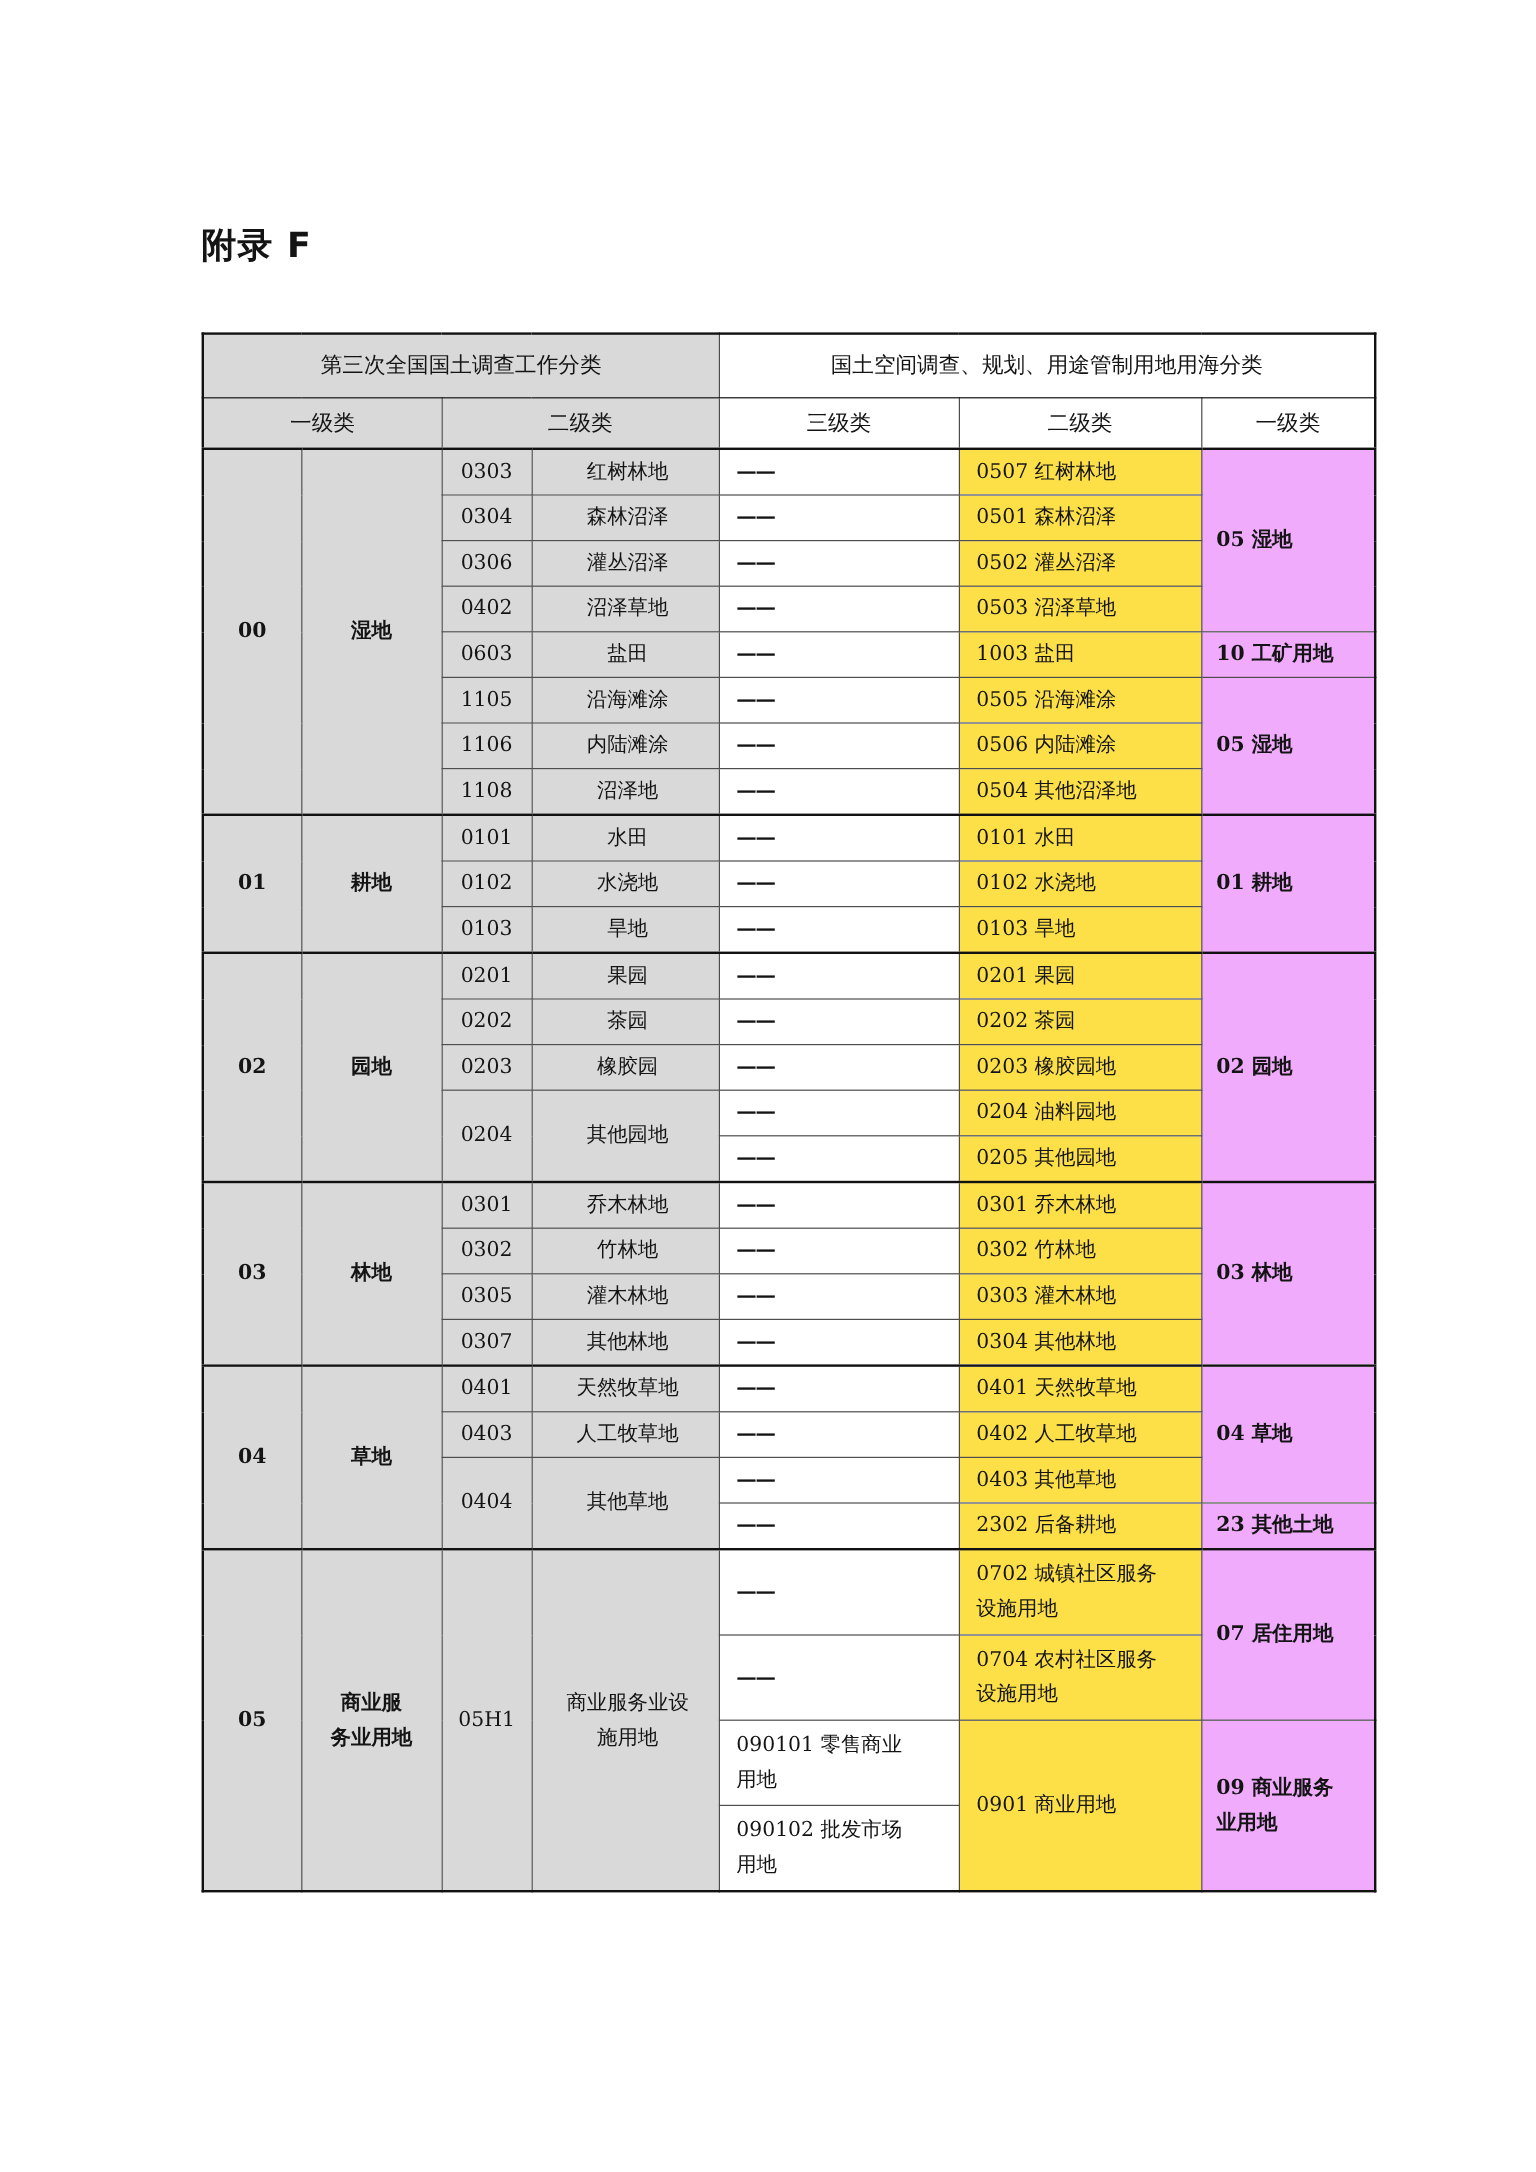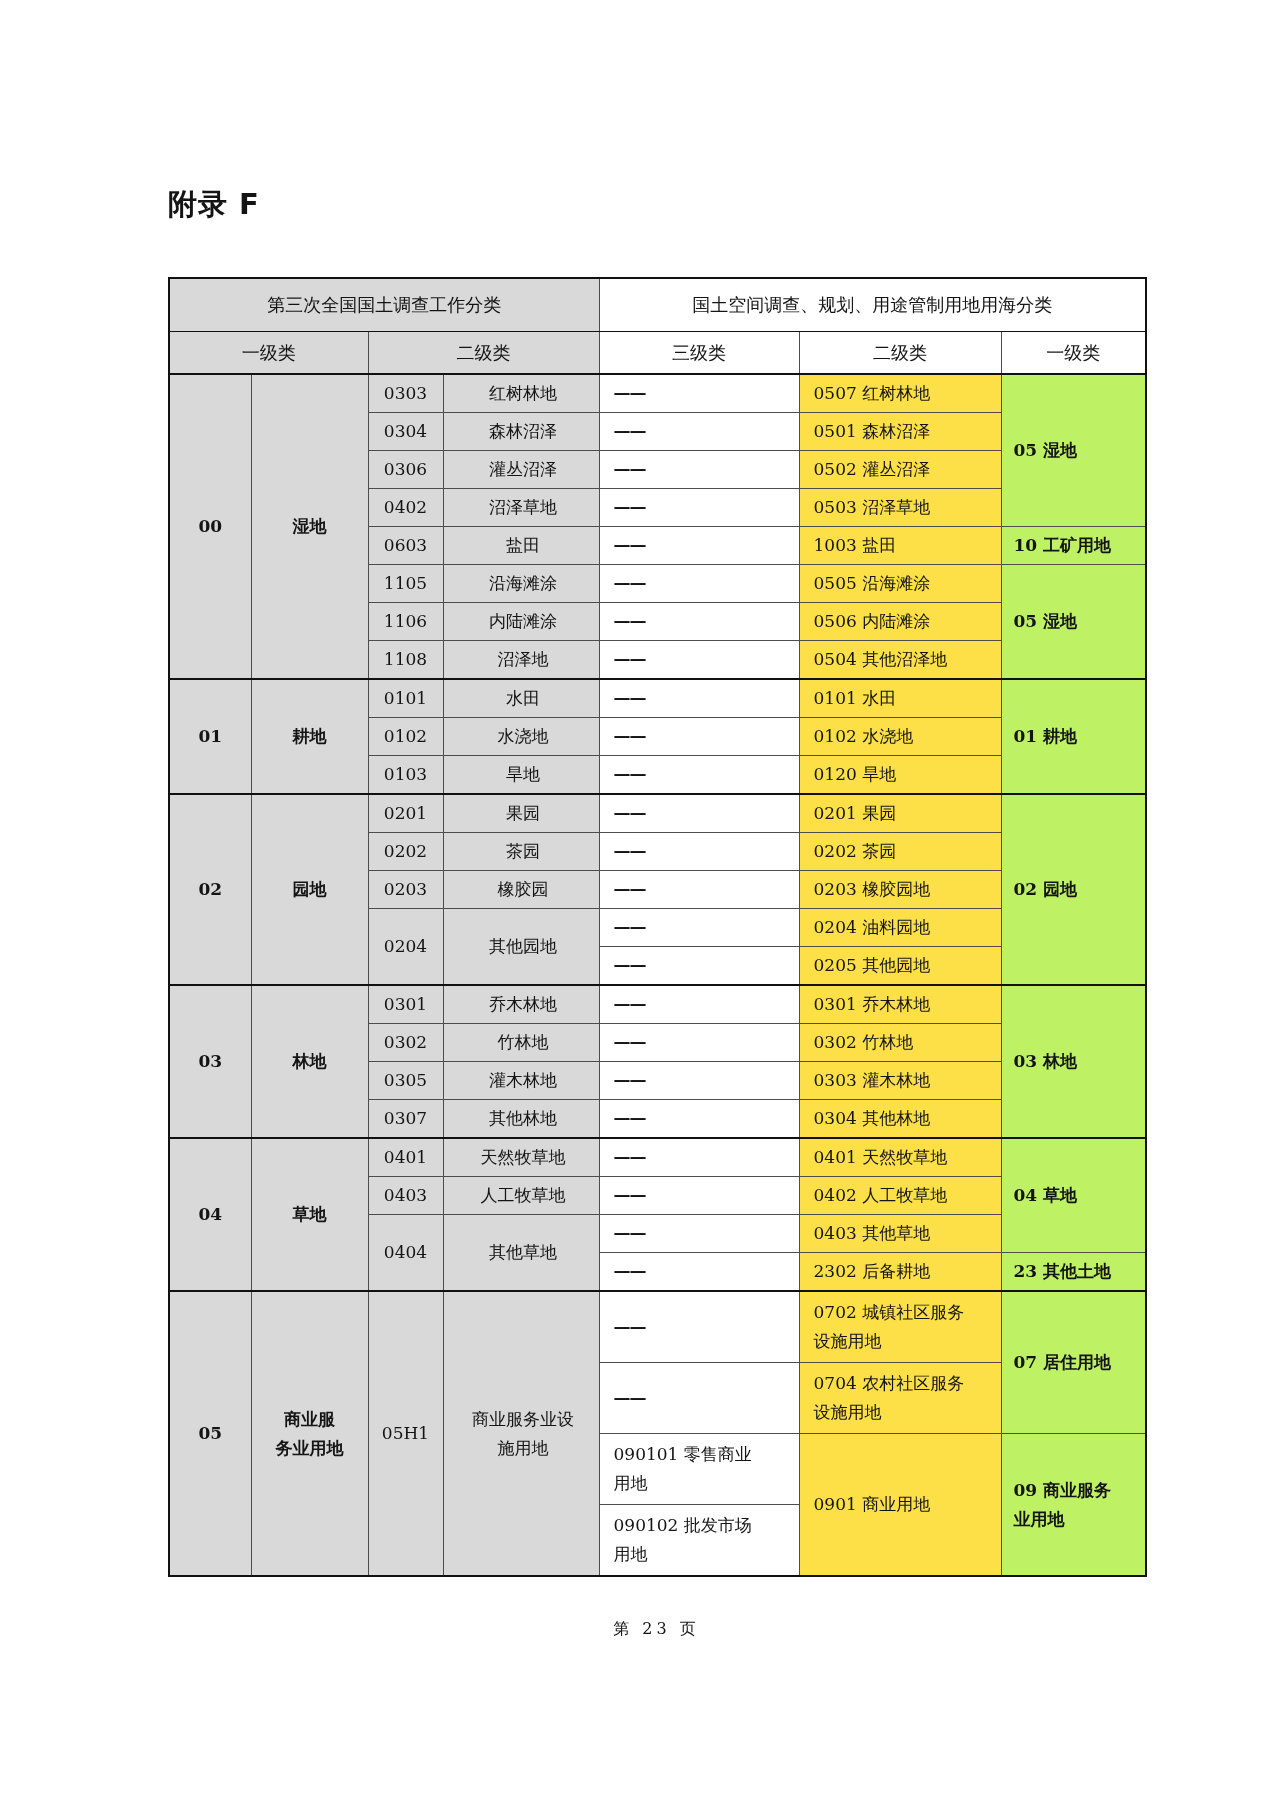--- a/index.html
+++ b/index.html
@@ -49,21 +49,21 @@
   tr.sec td { border-top: 2px solid #111111; }
   .gray { background: var(--cell-gray, #d9d9d9); }
   td.a, td.b, td.c, td.d { background: var(--cell-gray, #d9d9d9); }
   td.a { text-align: center; font-weight: 700; }
   td.b { text-align: center; font-weight: 700; }
   td.c { text-align: center; font-weight: 400; }
   td.d { text-align: center; padding-left: 14px; }
   td.e, td.e3 { text-align: left; padding-left: 14px; background: #ffffff; }
   td.e { letter-spacing: -1px; font-weight: 700; }
   td.f { text-align: left; padding-left: 14px; background: #fde047; }
-  td.g { text-align: left; padding-left: 12px; background: #bef264; font-weight: 700; }
+  td.g { text-align: left; padding-left: 12px; background: #f0abfc; font-weight: 700; }
   .footer {
     width: 977px; text-align: center;
     margin-top: 42px; font-size: 16px; letter-spacing: 4px;
   }
 </style>
 </head>
 <body>
 
 <div class="page">
 
@@ -159,21 +159,21 @@
         <tr>
           <td class="c">0102</td>
           <td class="d">水浇地</td>
           <td class="e">——</td>
           <td class="f">0102 水浇地</td>
         </tr>
         <tr>
           <td class="c">0103</td>
           <td class="d">旱地</td>
           <td class="e">——</td>
-          <td class="f">0120 旱地</td>
+          <td class="f">0103 旱地</td>
         </tr>
         <tr class="sec">
           <td class="a" rowspan="5">02</td>
           <td class="b" rowspan="5">园地</td>
           <td class="c">0201</td>
           <td class="d">果园</td>
           <td class="e">——</td>
           <td class="f">0201 果园</td>
           <td class="g" rowspan="5">02 园地</td>
         </tr>
@@ -276,15 +276,14 @@
           <td class="g" rowspan="2">09 商业服务
 业用地</td>
         </tr>
         <tr class="tall">
           <td class="e3">090102 批发市场
 用地</td>
         </tr>
       </tbody>
   </table>
 
-  <div class="footer">第 23 页</div>
 
 </div>
 
 </body></html>

